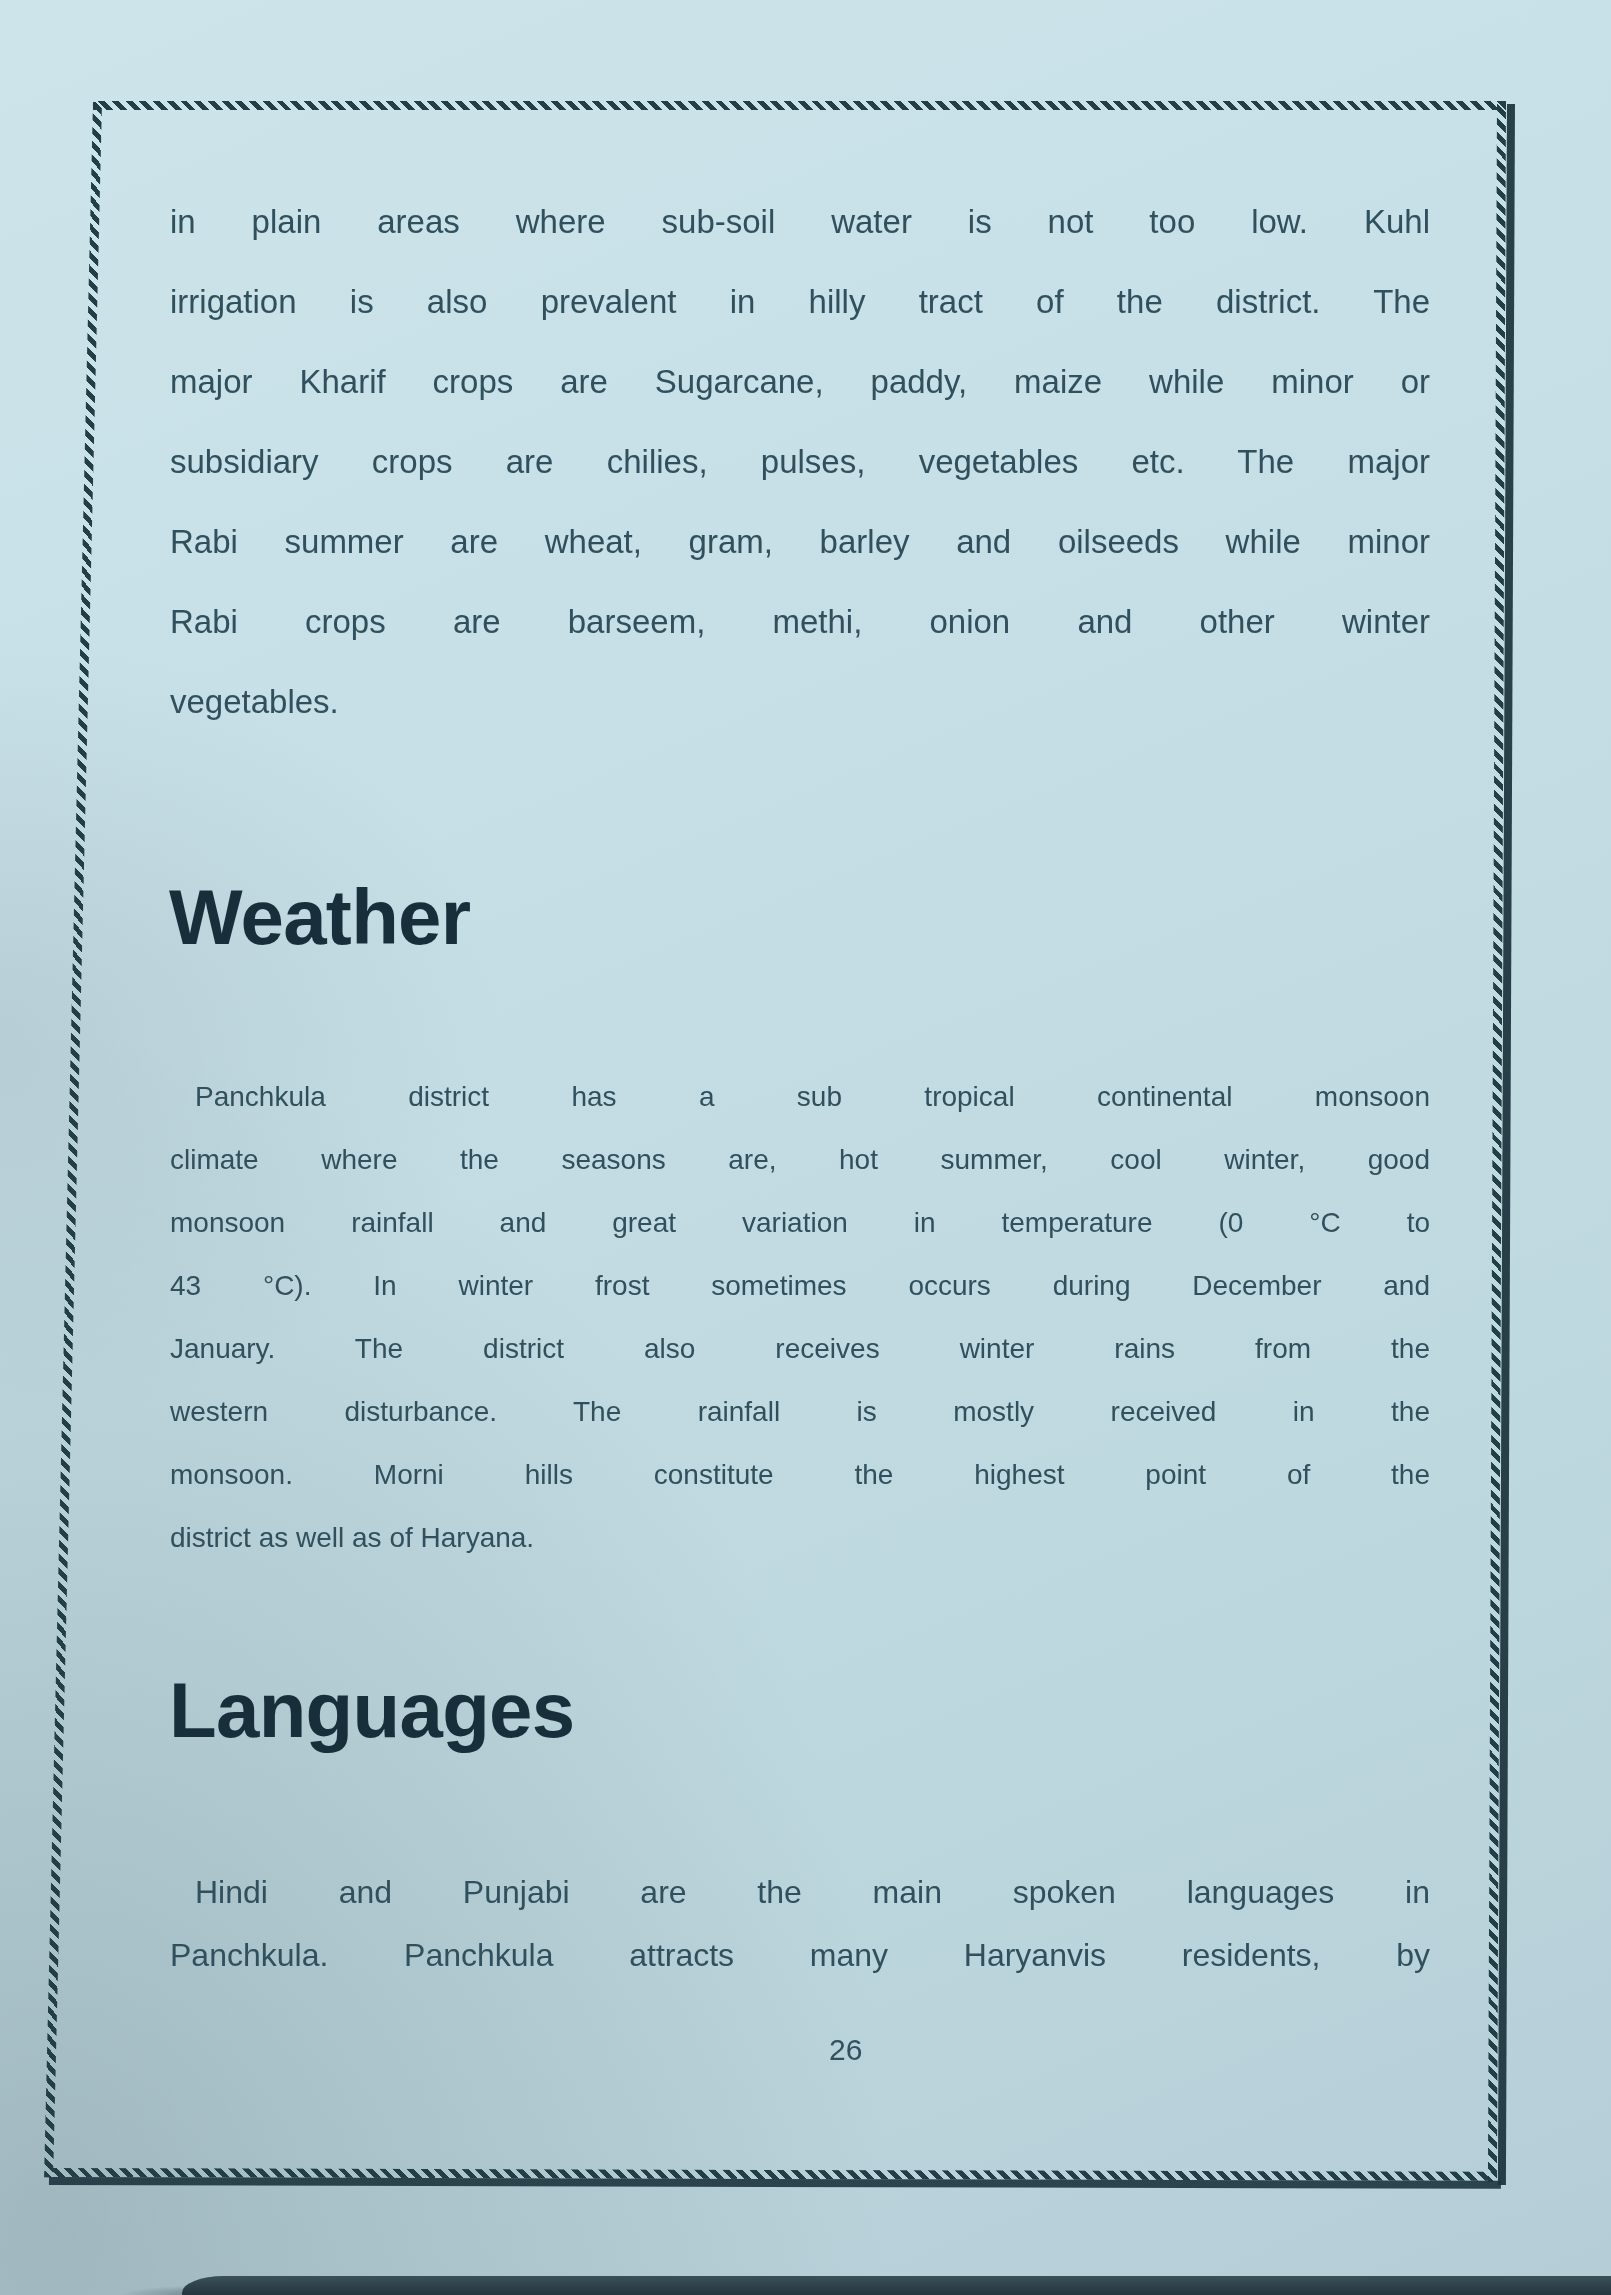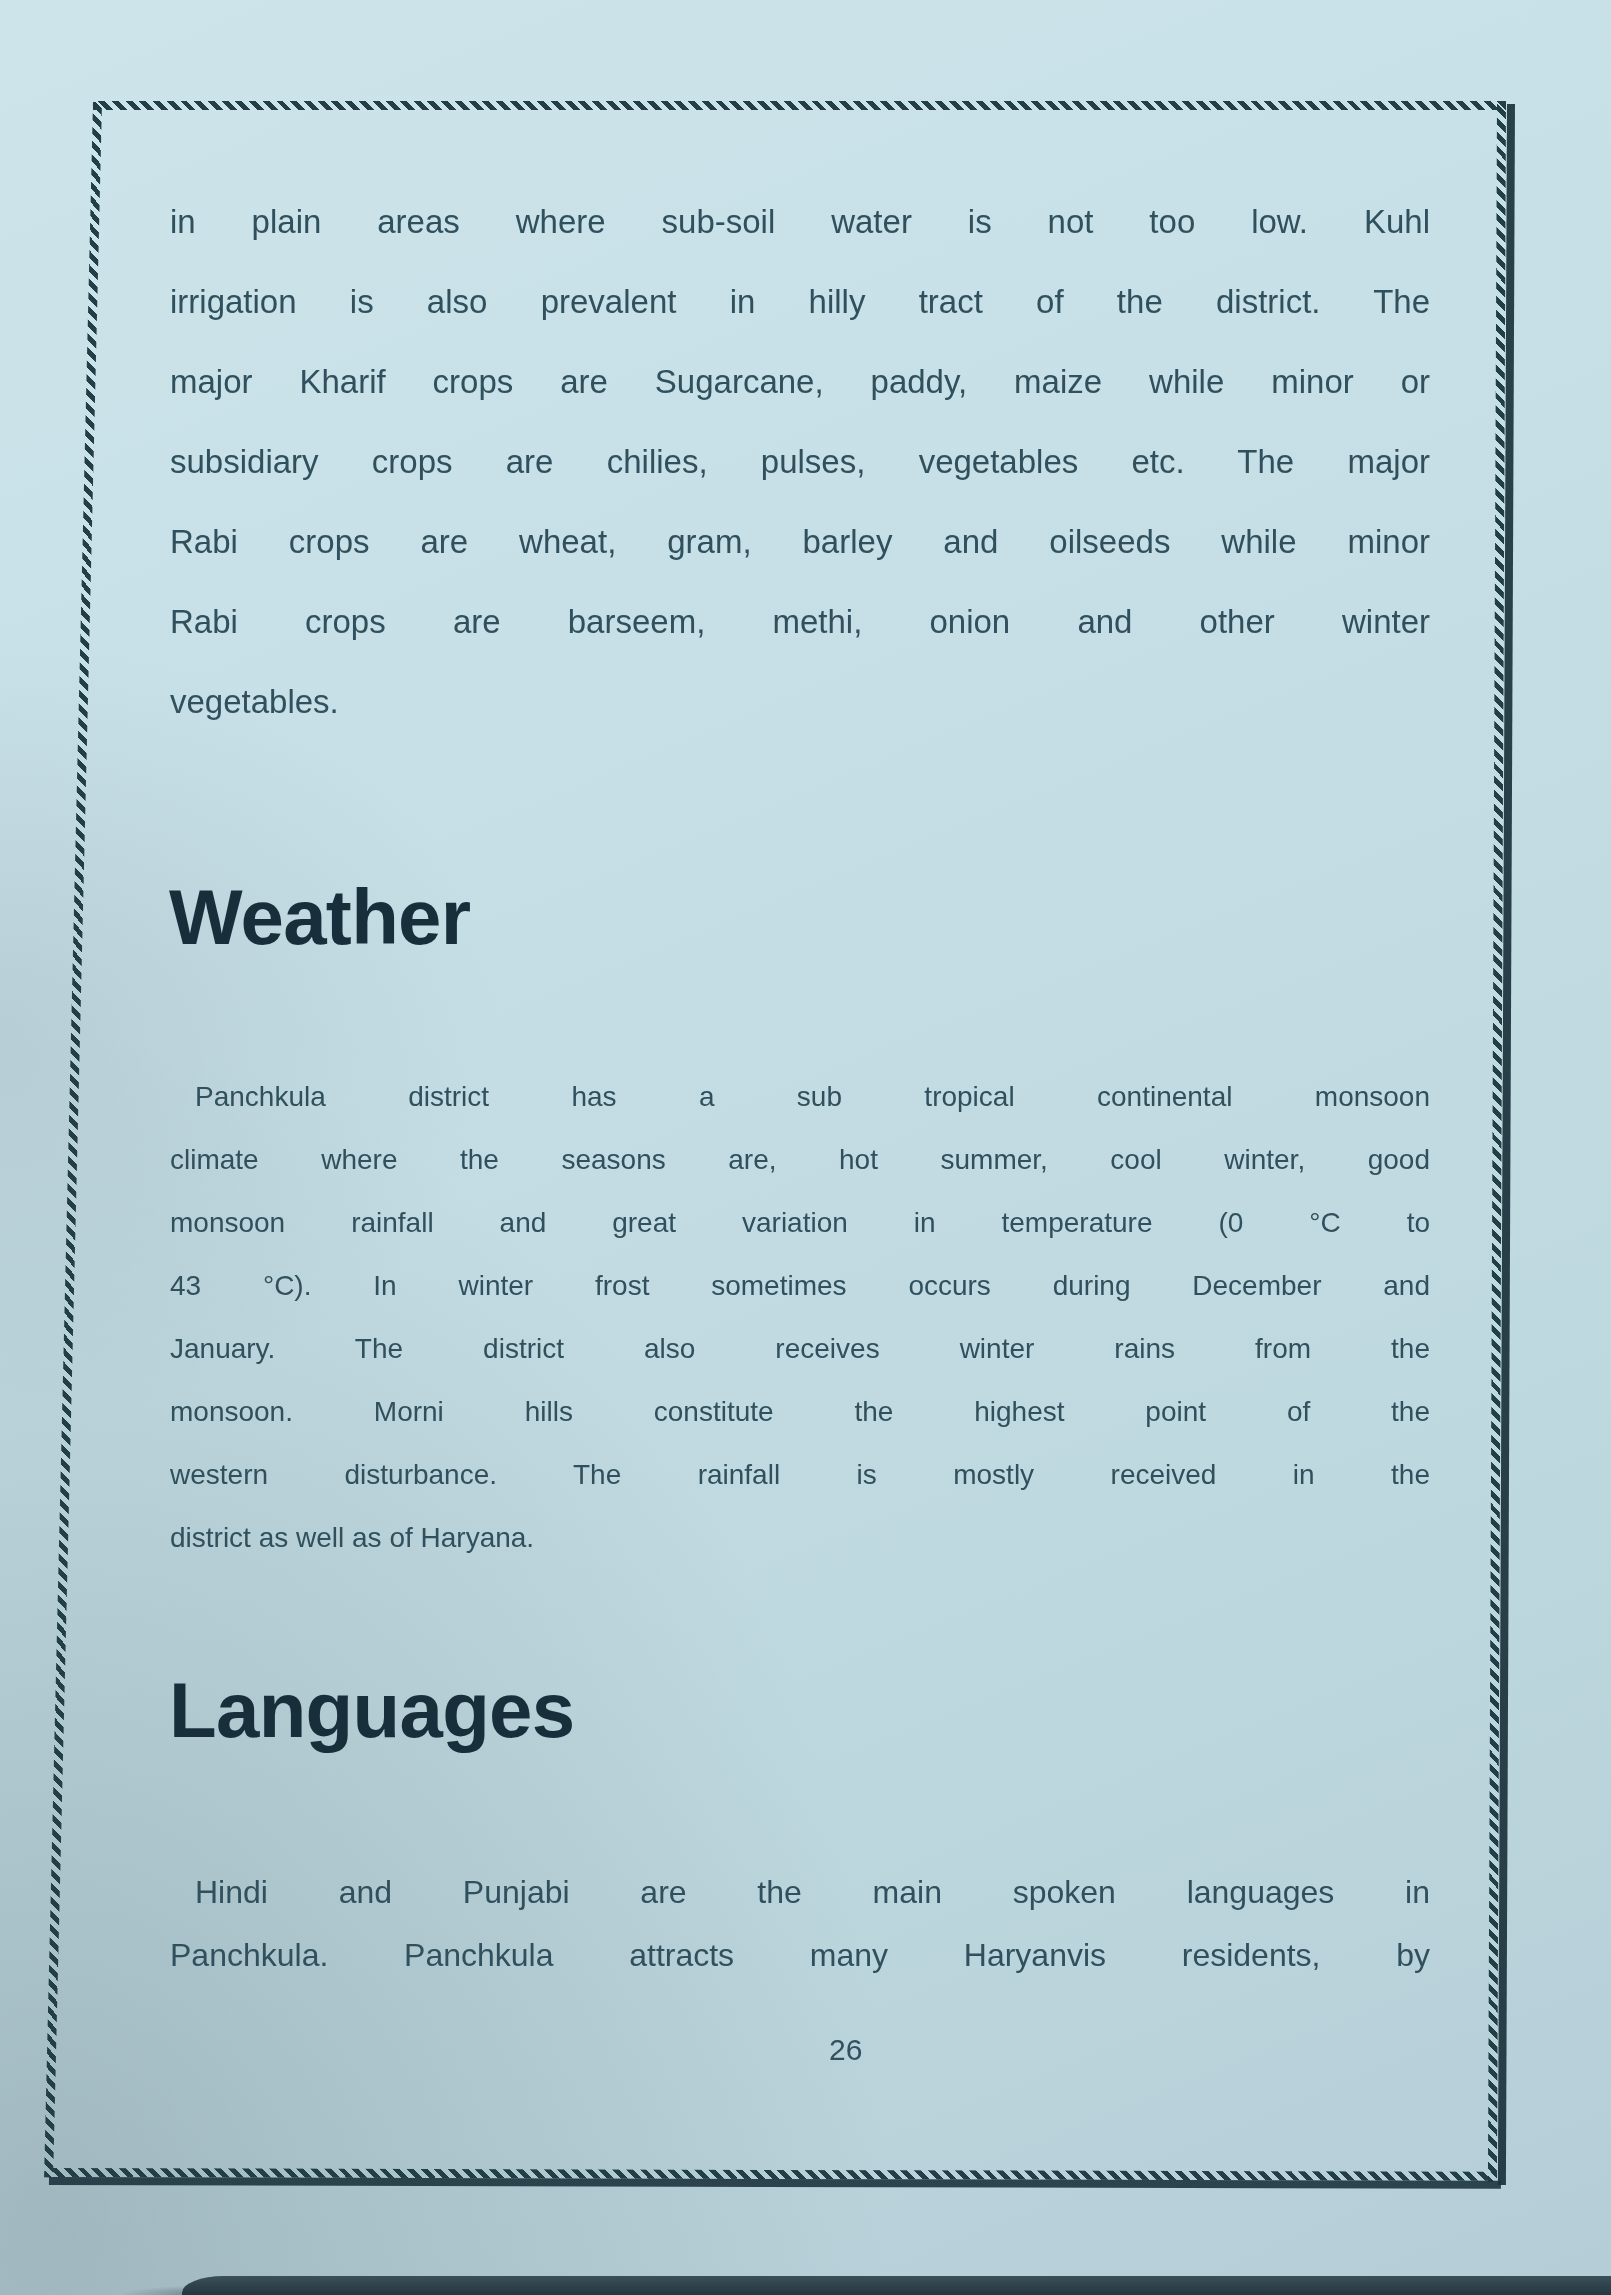--- a/index.html
+++ b/index.html
@@ -75,35 +75,35 @@
   <div class="rope frame-top"></div>
   <div class="rope frame-left"></div>
   <div class="rope frame-right"></div>
   <div class="rope frame-bottom"></div>
 
   <div class="para para-intro">
       <div class="line">in plain areas where sub-soil water is not too low. Kuhl</div>
       <div class="line">irrigation is also prevalent in hilly tract of the district. The</div>
       <div class="line">major Kharif crops are Sugarcane, paddy, maize while minor or</div>
       <div class="line">subsidiary crops are chilies, pulses, vegetables etc. The major</div>
-      <div class="line">Rabi crops are wheat, gram, barley and oilseeds while minor</div>
+      <div class="line">Rabi summer are wheat, gram, barley and oilseeds while minor</div>
       <div class="line">Rabi crops are barseem, methi, onion and other winter</div>
       <div class="line last">vegetables.</div>
     </div>
 
   <h1 class="heading heading-weather">Weather</h1>
 
   <div class="para para-weather">
       <div class="line indent">Panchkula district has a sub tropical continental monsoon</div>
       <div class="line">climate where the seasons are, hot summer, cool winter, good</div>
       <div class="line">monsoon rainfall and great variation in temperature (0 °C to</div>
       <div class="line">43 °C). In winter frost sometimes occurs during December and</div>
       <div class="line">January. The district also receives winter rains from the</div>
+      <div class="line">western disturbance. The rainfall is mostly received in the</div>
       <div class="line">monsoon. Morni hills constitute the highest point of the</div>
-      <div class="line">western disturbance. The rainfall is mostly received in the</div>
       <div class="line last">district as well as of Haryana.</div>
     </div>
 
   <h1 class="heading heading-languages">Languages</h1>
 
   <div class="para para-languages">
       <div class="line indent">Hindi and Punjabi are the main spoken languages in</div>
       <div class="line">Panchkula. Panchkula attracts many Haryanvis residents, by</div>
     </div>
 

